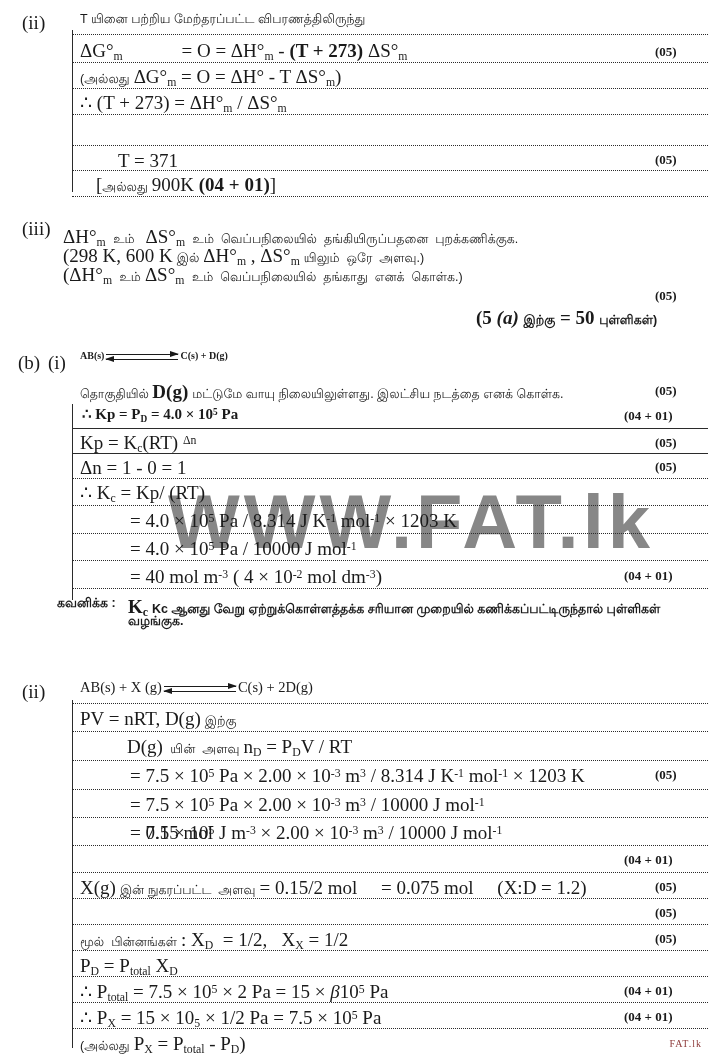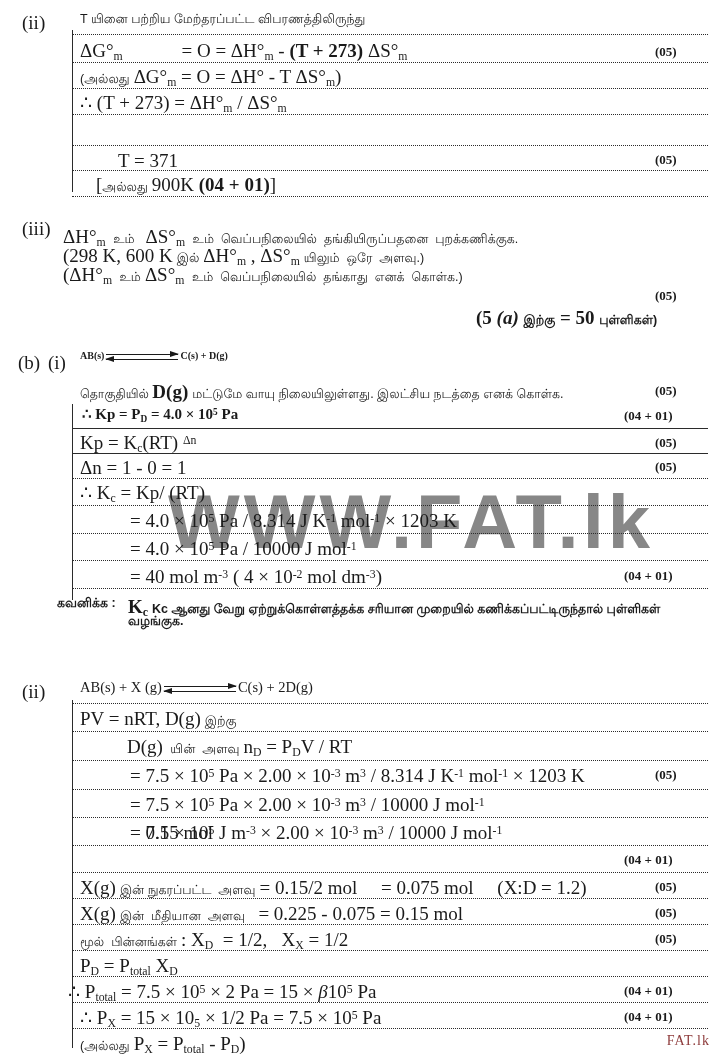--- a/index.html
+++ b/index.html
@@ -31,24 +31,24 @@
     font-size: 76px;
     letter-spacing: 4px;
     color: #737373;
     opacity: .85;
     white-space: nowrap;
     z-index: 0;
     user-select: none;
   }
   .wm-small {
     position: absolute;
-    right: 0;
+    right: 8px;
     bottom: 6px;
     font-family: "Liberation Serif", serif;
-    font-size: 14px;
+    font-size: 10px;
     letter-spacing: 1px;
     color: #8d3a3a;
     z-index: 3;
     white-space: nowrap;
   }
   .marker {
     position: absolute;
     font-size: 13px;
     z-index: 2;
     white-space: nowrap;
@@ -314,41 +314,38 @@
 
   <div class="dots" style="left:72px; top:872px; width:636px;"></div>
 
   <div class="txt" style="position:absolute; left:80px; top:877px;">
     <span class="ser">X(g)</span> <span class="tam">இன் நுகரப்பட்ட&nbsp; அளவு</span> <span class="ser">=  0.15/2 mol&nbsp; &nbsp; &nbsp;= 0.075 mol&nbsp; &nbsp; &nbsp;(X:D = 1.2)</span>
   </div>
   <div class="marks" style="left:655px; top:879px;">(05)</div>
 
   <div class="dots" style="left:72px; top:898px; width:636px;"></div>
 
-  <div class="txt" style="position:absolute; left:80px; top:903px;">
-    <span class="ser">X(g)</span> <span class="tam">இன்&nbsp; மீதியான&nbsp; அளவு</span> <span class="ser">&nbsp; =  0.225 - 0.075 = 0.15 mol</span>
-  </div>
   <div class="marks" style="left:655px; top:905px;">(05)</div>
 
   <div class="dots" style="left:72px; top:924px; width:636px;"></div>
 
   <div class="txt" style="position:absolute; left:80px; top:929px;">
     <span class="tam">மூல்&nbsp; பின்னங்கள்</span> <span class="ser">: X<sub>D</sub>&nbsp; =  1/2,&nbsp; &nbsp;X<sub>X</sub> = 1/2</span>
   </div>
   <div class="marks" style="left:655px; top:931px;">(05)</div>
 
   <div class="dots" style="left:72px; top:950px; width:636px;"></div>
 
   <div class="txt ser" style="position:absolute; left:80px; top:955px;">
     P<sub>D</sub> = P<sub>total</sub> X<sub>D</sub>
   </div>
 
   <div class="dots" style="left:72px; top:976px; width:636px;"></div>
 
-  <div class="txt ser" style="position:absolute; left:68px; top:981px;">
+  <div class="txt ser" style="position:absolute; left:80px; top:981px;">
     ∴  P<sub>total</sub> = 7.5 × 10<sup>5</sup> × 2 Pa = 15 × <span class="i">β</span>10<sup>5</sup> Pa
   </div>
   <div class="marks" style="left:624px; top:983px;">(04 + 01)</div>
 
   <div class="dots" style="left:72px; top:1002px; width:636px;"></div>
 
   <div class="txt ser" style="position:absolute; left:80px; top:1007px;">
     ∴  P<sub>X</sub> = 15 × 10<sub>5</sub> × 1/2 Pa = 7.5 × 10<sup>5</sup> Pa
   </div>
   <div class="marks" style="left:624px; top:1009px;">(04 + 01)</div>

